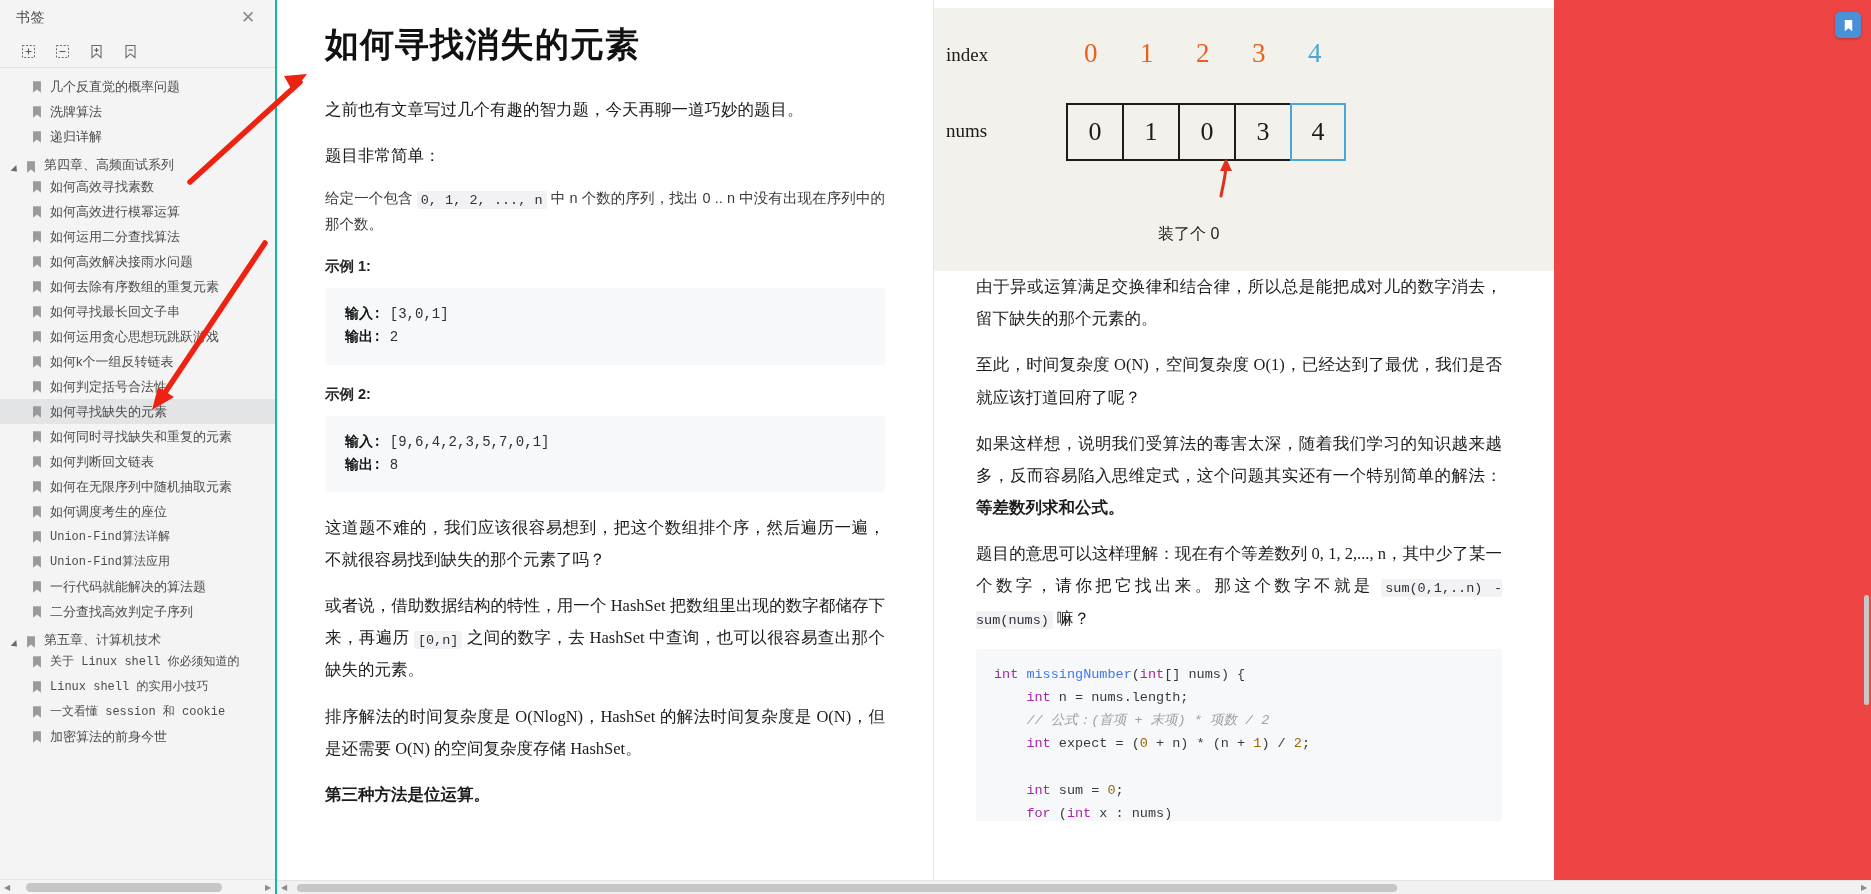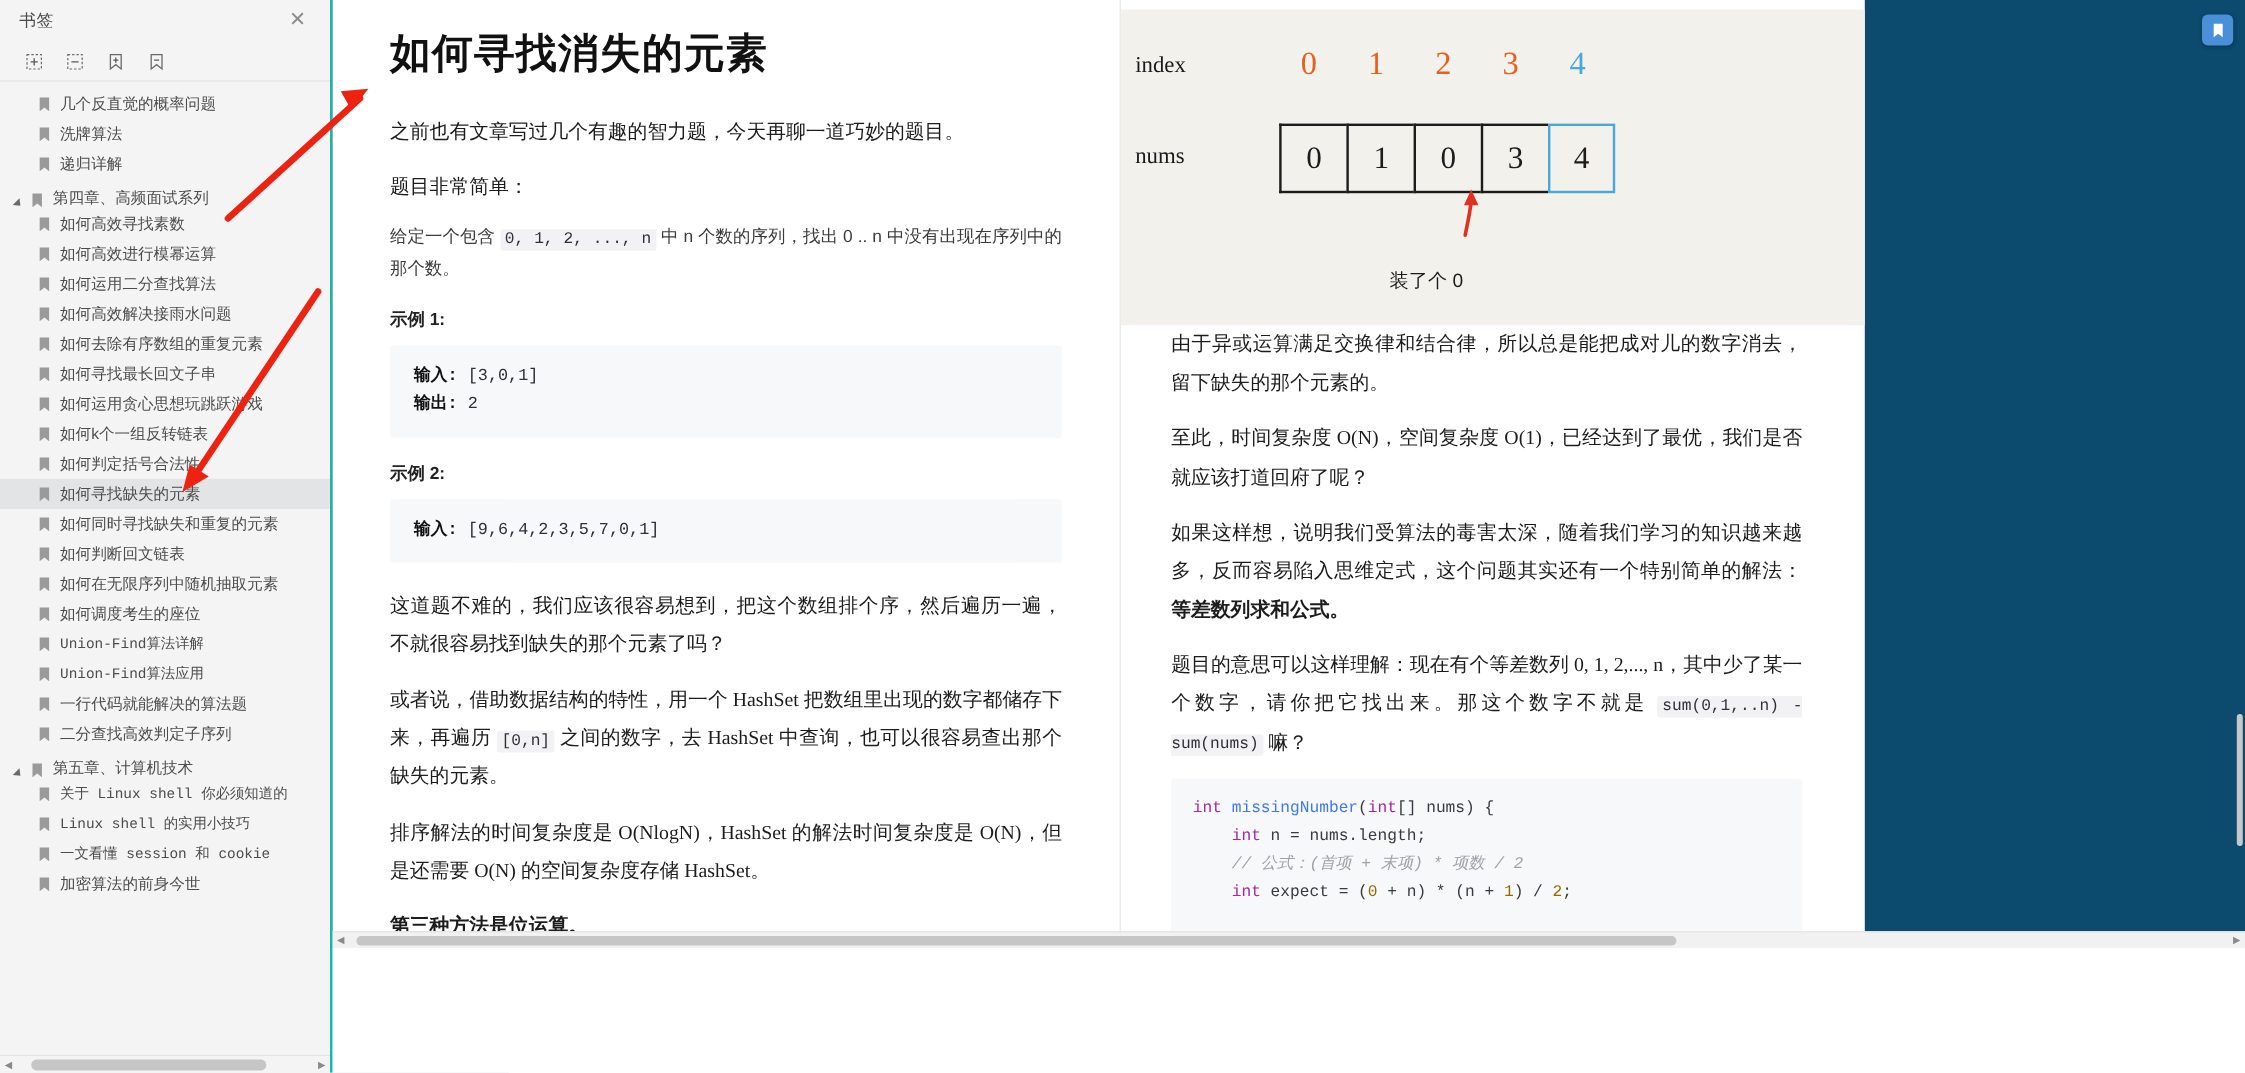--- a/index.html
+++ b/index.html
@@ -79,21 +79,21 @@
     cursor: pointer;
   }
   .sb-hscroll .track { flex: 1; height: 15px; position: relative; }
   .sb-hscroll .thumb {
     position: absolute; left: 12px; top: 3px;
     width: 196px; height: 9px; background: #c6c6c6; border-radius: 5px;
   }
 
   
   .viewer {
-    flex: 1; height: 790px; background: #0c4a6e;
+    flex: 1; height: 894px; background: #ef4444;
     display: flex; position: relative; overflow: hidden;
   }
   .page {
     background: #ffffff; height: 894px;
     position: relative; overflow: hidden;
   }
   .page-left { width: 657px; border-right: 1px solid #e8e8e8; padding: 0 48px; }
   .page-right { width: 620px; padding: 0 0 0 0; position: relative; }
 
   h1.doc-title {
@@ -445,20 +445,21 @@
 
       <div class="ex-label">示例 1:</div>
       <div class="codebox">
         <div><b>输入:</b><span> [3,0,1]</span></div>
         <div><b>输出:</b><span> 2</span></div>
       </div>
 
       <div class="ex-label">示例 2:</div>
       <div class="codebox">
         <div><b>输入:</b><span> [9,6,4,2,3,5,7,0,1]</span></div>
+        <div><b>输出:</b><span> 8</span></div>
       </div>
 
 
       <p class="doc-p">这道题不难的，我们应该很容易想到，把这个数组排个序，然后遍历一遍，不就很容易找到缺失的那个元素了吗？</p>
 
       <p class="doc-p">
         <span>或者说，借助数据结构的特性，用一个 HashSet 把数组里出现的数字都储存下来，再遍历 </span><span class="inline-code">[0,n]</span><span> 之间的数字，去 HashSet 中查询，也可以很容易查出那个缺失的元素。</span>
       </p>
 
       <p class="doc-p">排序解法的时间复杂度是 O(NlogN)，HashSet 的解法时间复杂度是 O(N)，但是还需要 O(N) 的空间复杂度存储 HashSet。</p>

